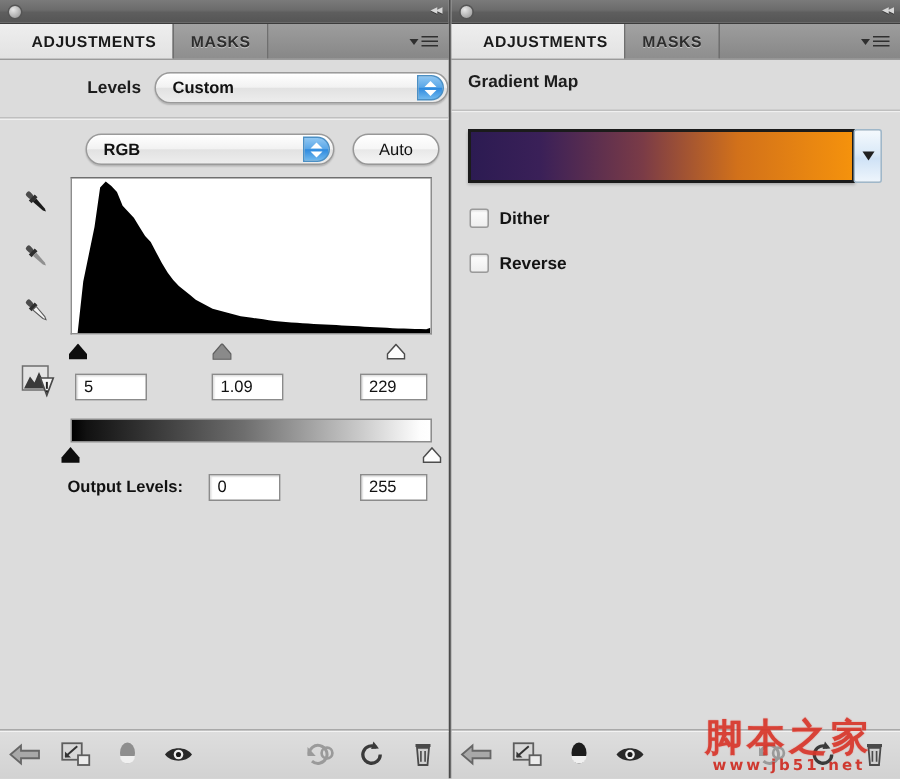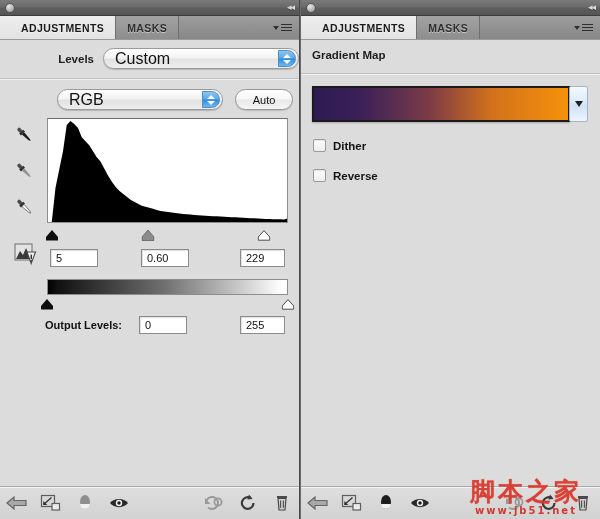--- a/index.html
+++ b/index.html
@@ -146,24 +146,25 @@
     height: 21px;
     border-radius: 11px;
     background: linear-gradient(to bottom, #ffffff 0%, #f2f2f2 48%, #e2e2e2 52%, #ededed 100%);
     border: 1px solid #9a9a9a;
     box-shadow: 0 1px 1px rgba(0,0,0,0.18), inset 0 1px 0 #fff;
     display: flex;
     align-items: center;
     box-sizing: border-box;
   }
   .popup .ptext {
-    font-size: 16px;
+    font-size: 11px;
     color: #111;
     padding-left: 11px;
     white-space: nowrap;
+    font-weight: bold;
   }
   .popup .parrows {
     position: absolute;
     right: 2px; top: 1px; bottom: 1px;
     width: 18px;
     border-radius: 0 10px 10px 0;
     background: linear-gradient(to bottom, #8fc6f2 0%, #5aa7e8 48%, #2f8ade 52%, #6fb8ee 100%);
     border: 1px solid #4b8fc4;
     box-sizing: border-box;
     display: flex;
@@ -496,21 +497,21 @@
         <span class="warnicon">
           <svg viewBox="0 0 24 22" width="24" height="22">
             <rect x="1" y="1" width="17" height="16" fill="#e3e3e3" stroke="#6d6d6d"></rect>
             <path d="M2 16 L6 8 L9 12 L12 5 L17 16 Z" fill="#3a3a3a"></path>
             <path d="M13 9 L21.5 9 L17.2 20.5 Z" fill="#f4f4f4" stroke="#4a4a4a" stroke-width="1.1"></path>
             <rect x="16.6" y="11.6" width="1.3" height="4.6" fill="#222"></rect>
             <rect x="16.6" y="17.2" width="1.3" height="1.4" fill="#222"></rect>
           </svg>
         </span>
         <span class="field" style="left:50px; width:48px;">5</span>
-        <span class="field" style="left:141px; width:48px;">0.60</span>
+        <span class="field" style="left:141px; width:48px;">1.09</span>
         <span class="field" style="left:240px; width:45px;">229</span>
       </div>
 
       <div class="outgrad"></div>
       <div class="outslidertrack">
         <span class="sl" id="sl-out-black" style="top: 0px; left: 0%;">
           <svg viewBox="0 0 13 11" width="13" height="11">
               <path d="M6.5 0 L12.5 7 L12.5 10.5 L0.5 10.5 L0.5 7 Z" fill="#0d0d0d"></path>
             </svg>
         </span>

